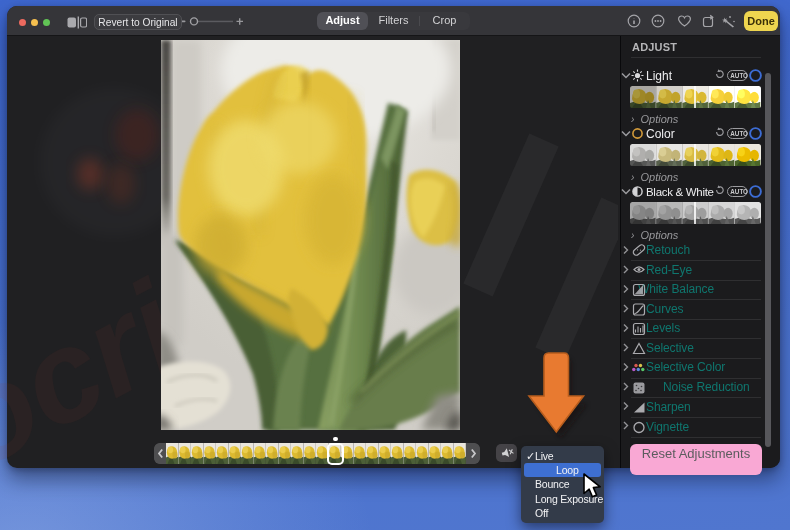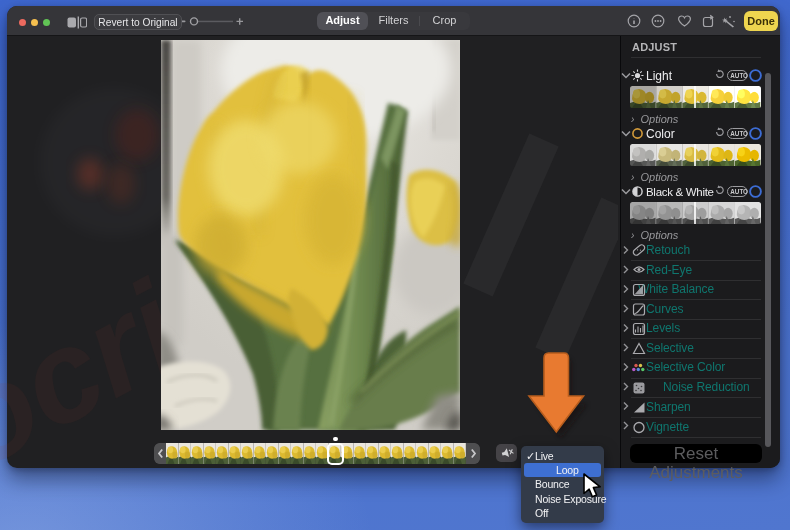--- a/index.html
+++ b/index.html
@@ -254,21 +254,21 @@
 <div class="sep" style="top:260px;"></div>
 <div class="sep" style="top:279.5px;"></div>
 <div class="sep" style="top:299px;"></div>
 <div class="sep" style="top:318.5px;"></div>
 <div class="sep" style="top:338px;"></div>
 <div class="sep" style="top:357.5px;"></div>
 <div class="sep" style="top:377.5px;"></div>
 <div class="sep" style="top:397px;"></div>
 <div class="sep" style="top:416.5px;"></div>
 <div class="sep" style="top:436.5px;"></div>
-<div class="abs" style="left:630px; top:444px; width:132px; height:19px; background:#000000; border-radius:6px; color:#5c5c5e; font-size:17px; text-align:center; line-height:19px;">Reset Adjustments</div>
+<div class="abs" style="left:630px; top:444px; width:132px; height:31px; background:#f9a8d4; border-radius:6px; color:#5c5c5e; font-size:13px; text-align:center; line-height:19px;">Reset Adjustments</div>
 <div class="abs" style="left:765px; top:73px; width:5.5px; height:374px; background:#57575b; border-radius:3px;"></div>
 
 <div id="revert">Revert to Original</div>
 <div id="seg">
     <div class="s on">Adjust</div>
     <div class="s">Filters</div>
     <div class="s">Crop</div>
     <div style="position:absolute; left:102px; top:3.5px; width:1px; height:10.5px; background:#4a4a4e;"></div>
   </div>
 <div id="done">Done</div>
@@ -441,15 +441,15 @@
   <ellipse cx="60" cy="96" rx="13" ry="16" fill="#a03c28" opacity="0.38" filter="url(#lb)"></ellipse>
   <ellipse cx="91" cy="106" rx="14" ry="20" fill="#78301e" opacity="0.30" filter="url(#lb)"></ellipse>
 </svg>
 
 <div id="menu">
   <div class="mi" style="left:5px; top:3.5px; font-size:11px;">✓</div>
   <div class="mi" style="top:4px;">Live</div>
   <div id="hl"></div>
   <div class="mi" style="top:17.5px; z-index:2;padding-left:21px;">Loop</div>
   <div class="mi" style="top:32px;">Bounce</div>
-  <div class="mi" style="top:46.5px;">Noise Exposure</div>
+  <div class="mi" style="top:46.5px;">Long Exposure</div>
   <div class="mi" style="top:60.5px;">Off</div>
 </div>
 
 </body></html>

